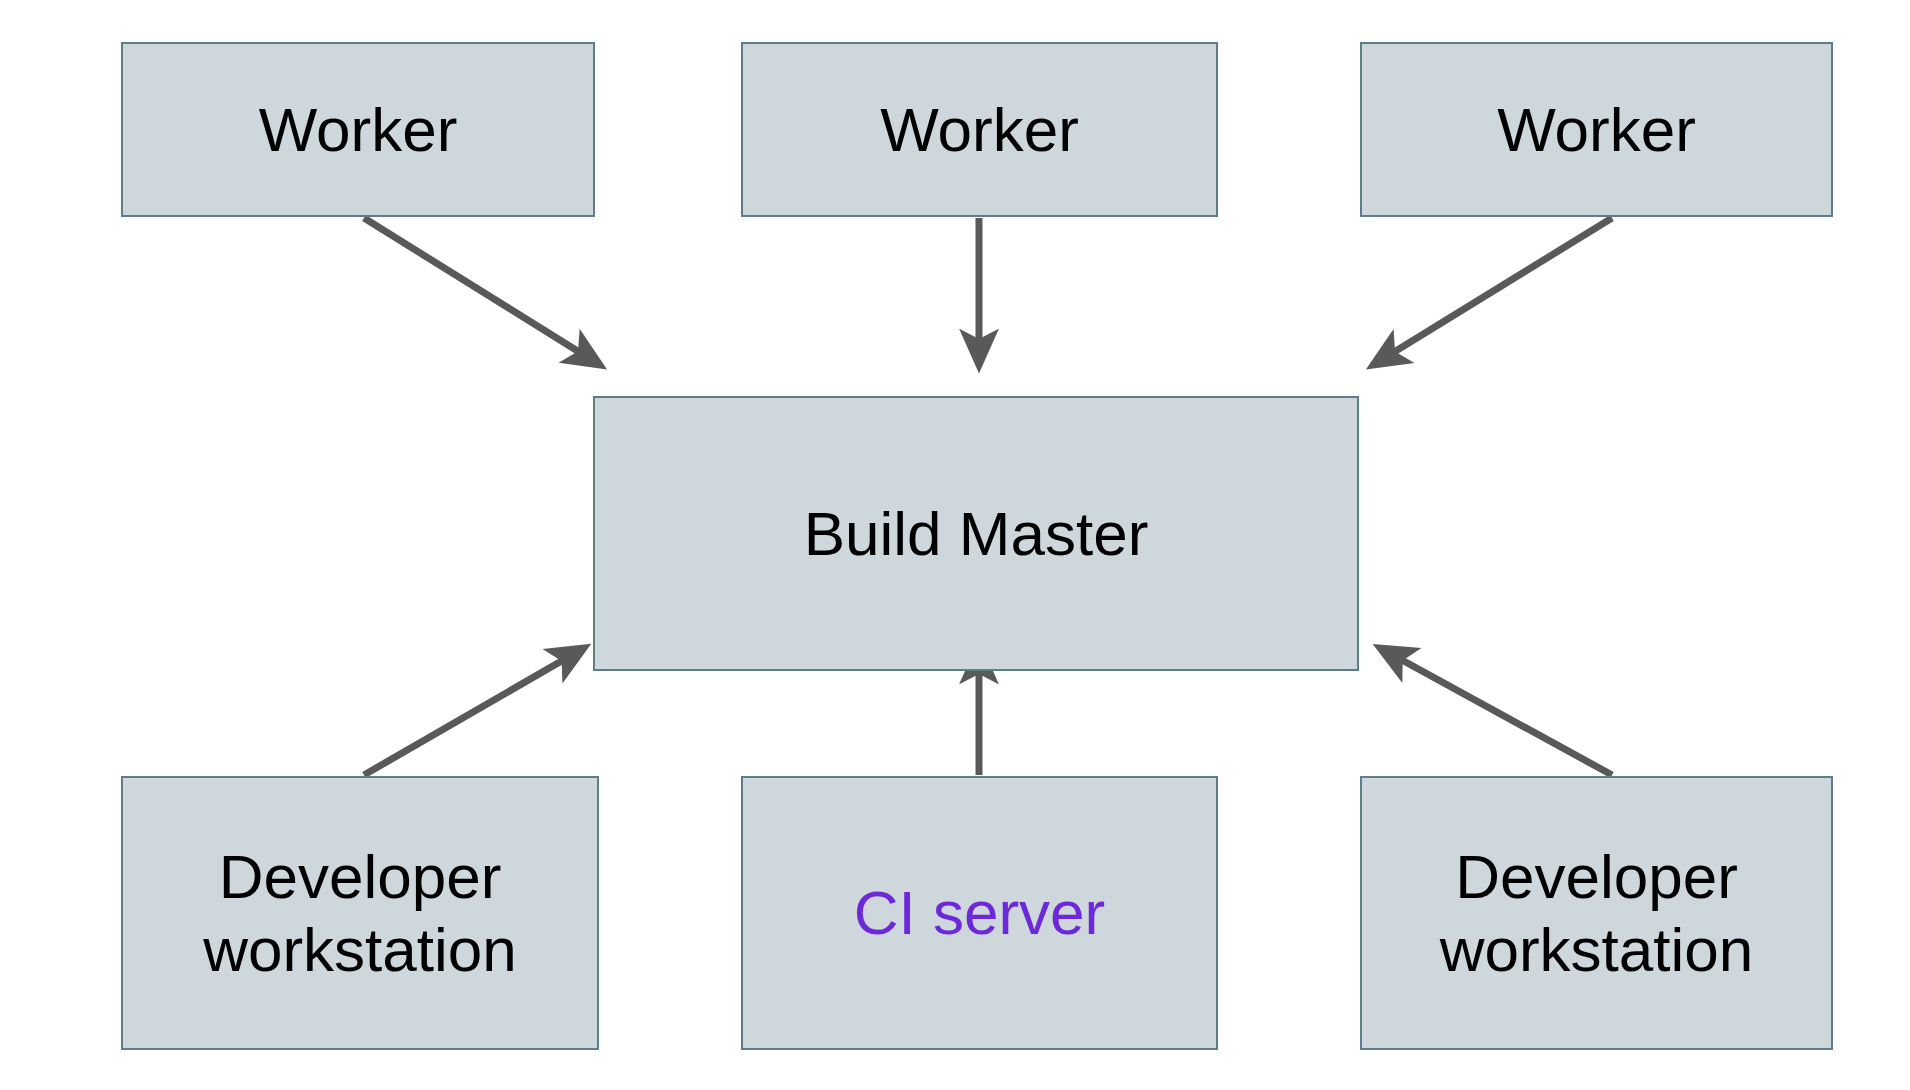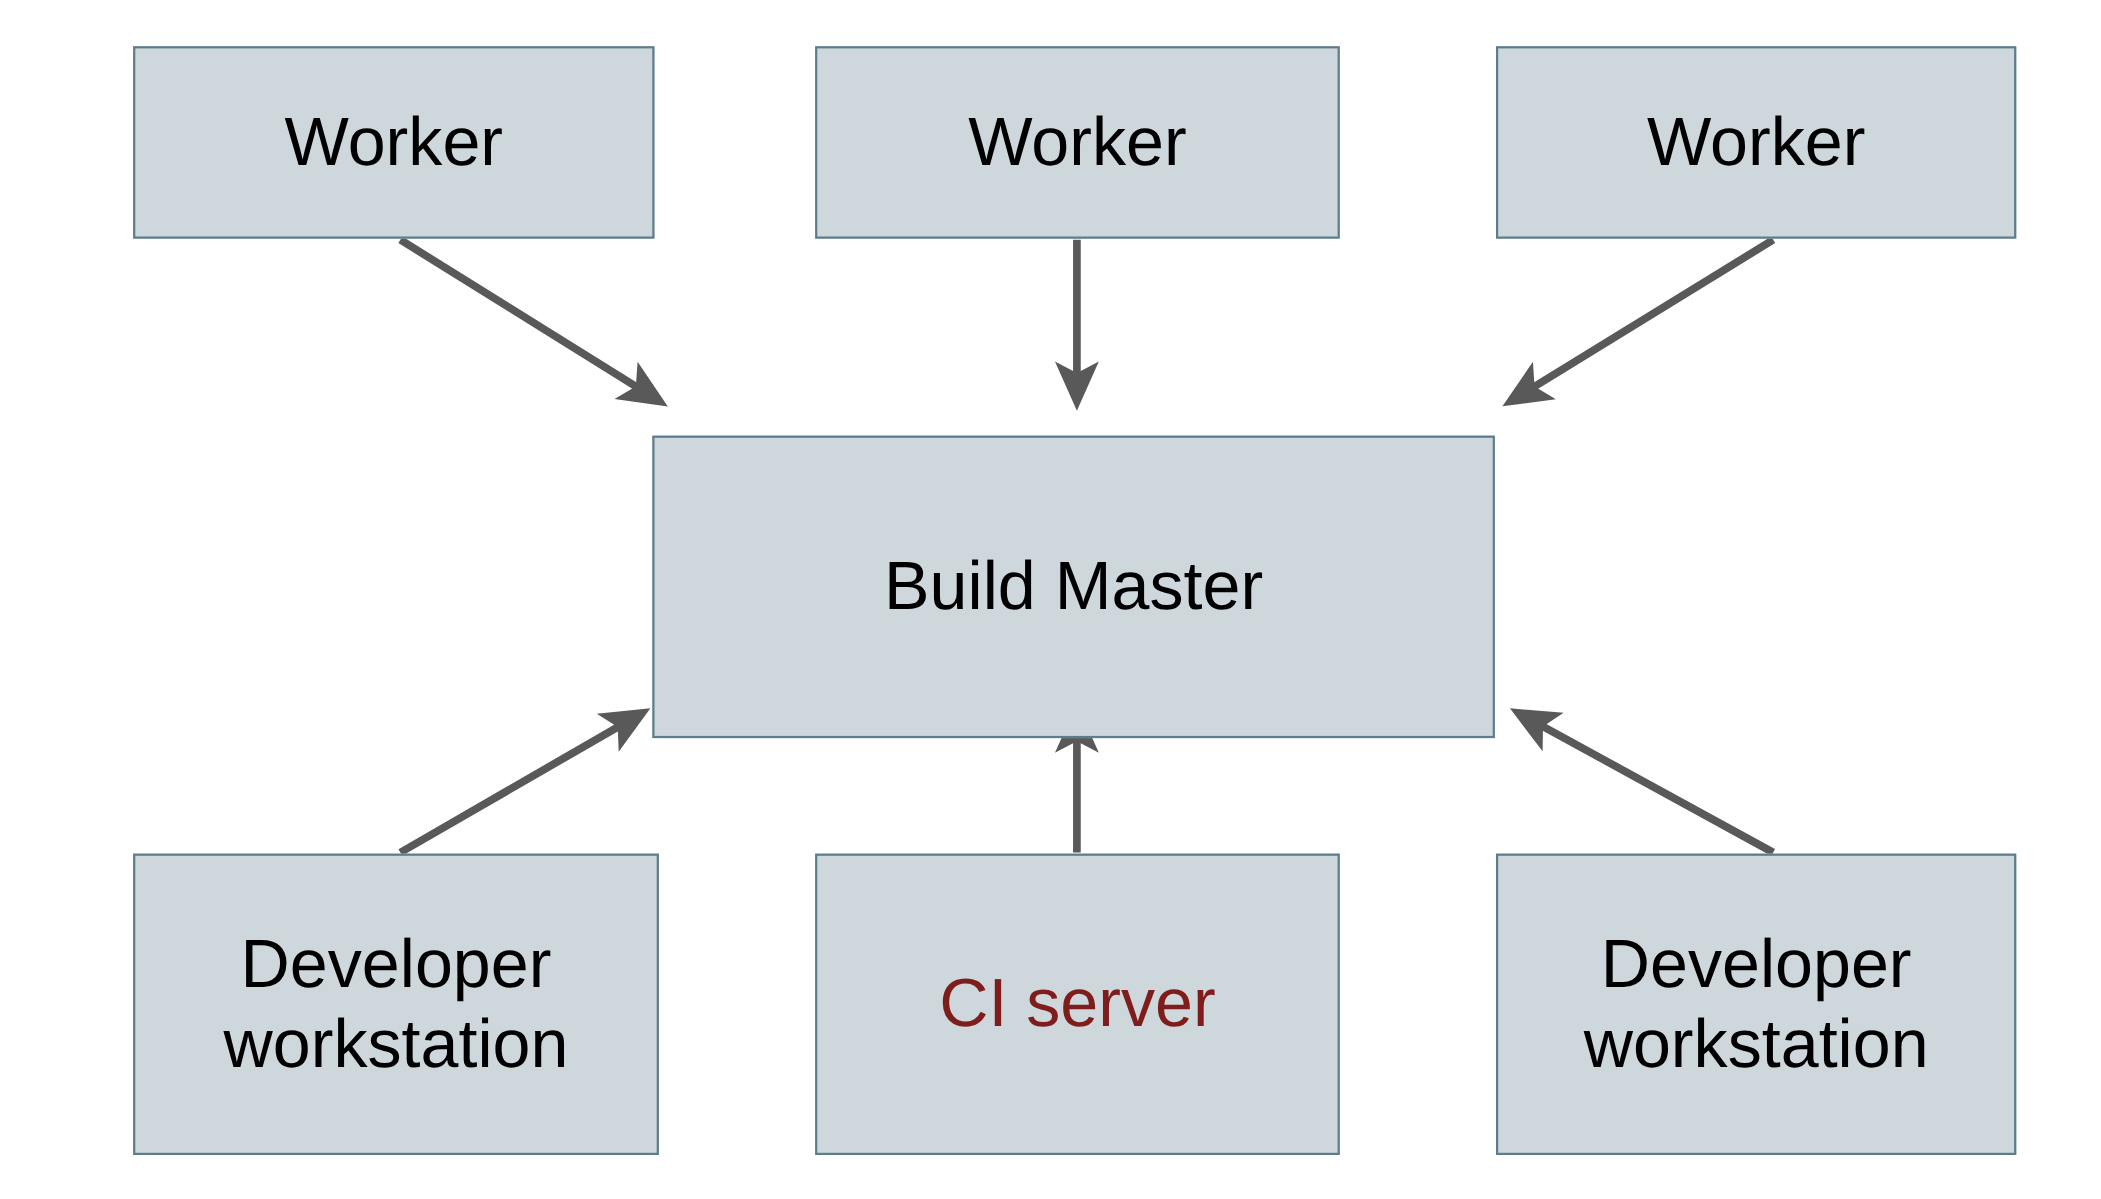--- a/index.html
+++ b/index.html
@@ -78,21 +78,21 @@
 
   <div class="node" style="left: 593px; top: 368px; width: 766px; height: 275px; font-size: 62px; background: rgb(206, 215, 219); border-color: rgb(94, 125, 139); color: rgb(0, 0, 0); margin-top: 28px;">
     <span class="node-label">Build Master</span>
   </div>
 
   <div class="node" style="left: 121px; top: 776px; width: 478px; height: 274px; font-size: 62px; background: rgb(206, 215, 219); border-color: rgb(94, 125, 139); color: rgb(0, 0, 0);">
     <span class="node-label">Developer
 workstation</span>
   </div>
 
-  <div class="node" style="left: 741px; top: 776px; width: 477px; height: 274px; font-size: 62px; background: rgb(206, 215, 219); border-color: rgb(94, 125, 139); color: #7f1d1d;">
+  <div class="node" style="left: 741px; top: 776px; width: 477px; height: 274px; font-size: 62px; background: rgb(206, 215, 219); border-color: rgb(94, 125, 139); color: #6d28d9;">
     <span class="node-label">CI server</span>
   </div>
 
   <div class="node" style="left: 1360px; top: 776px; width: 473px; height: 274px; font-size: 62px; background: rgb(206, 215, 219); border-color: rgb(94, 125, 139); color: rgb(0, 0, 0);">
     <span class="node-label">Developer
 workstation</span>
   </div>
 
 </div>
 

